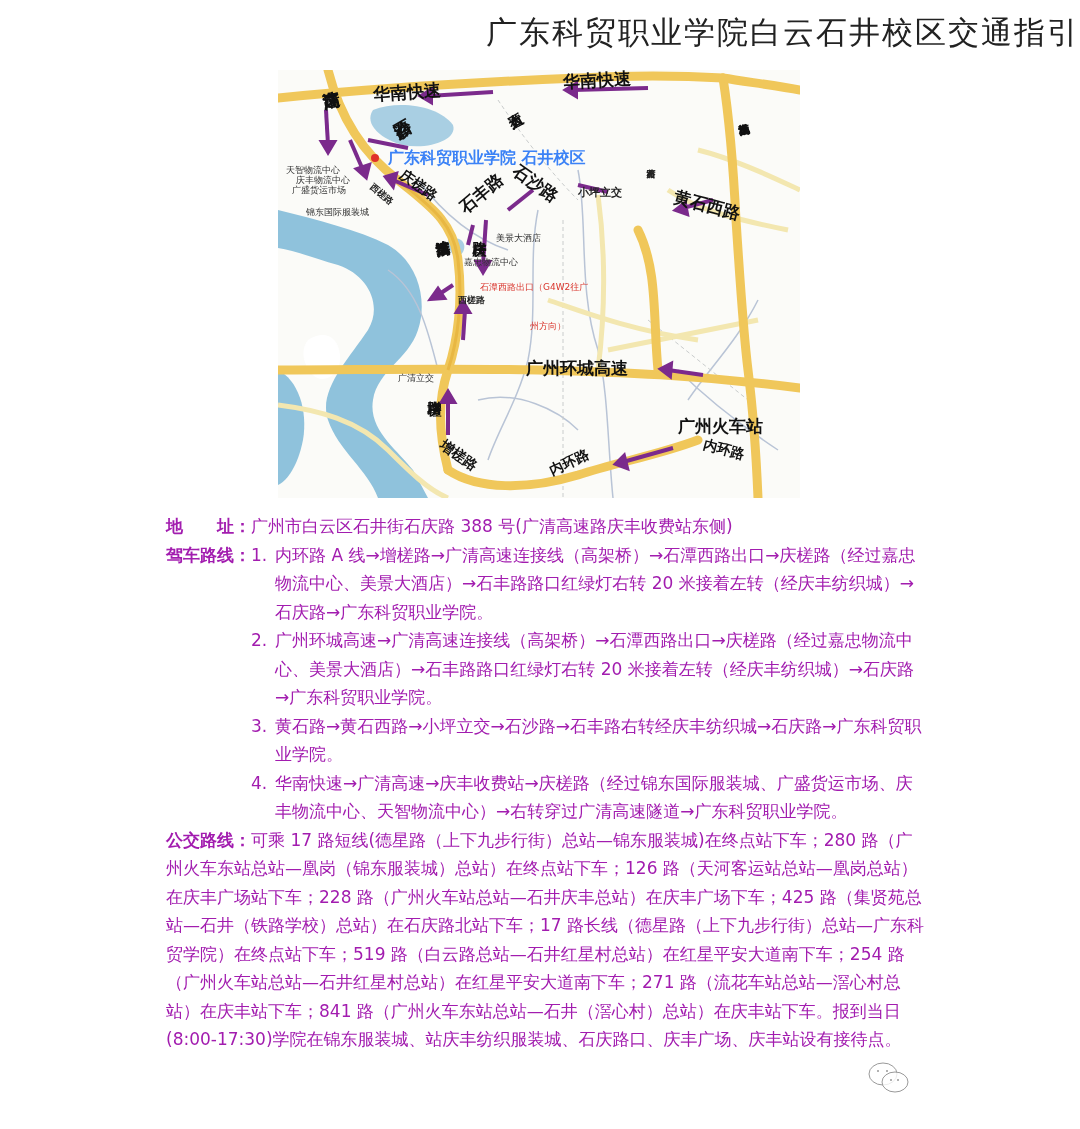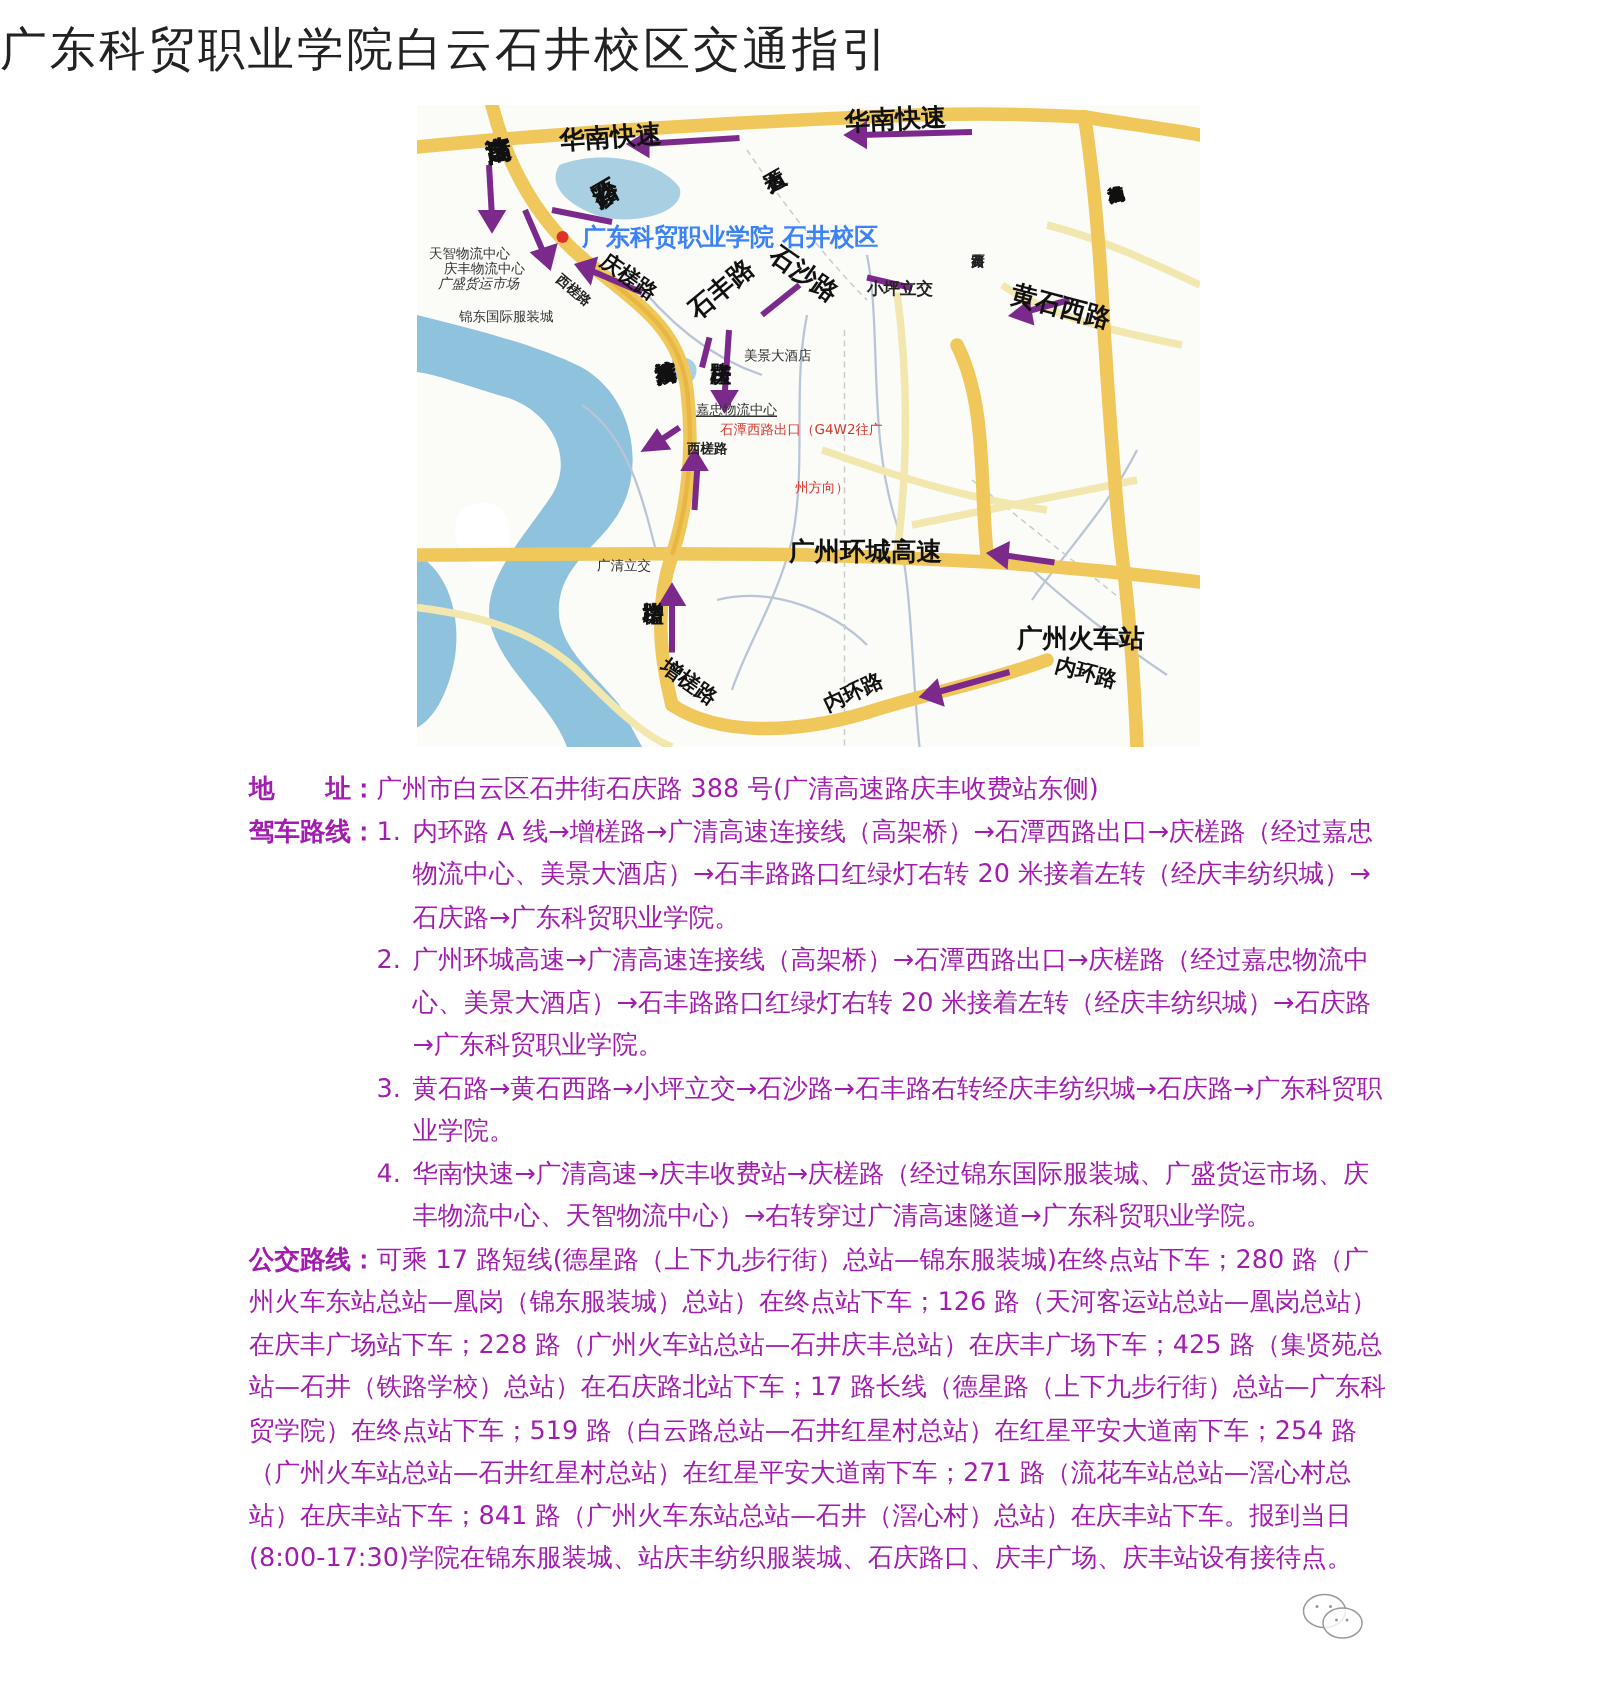--- a/index.html
+++ b/index.html
@@ -1,21 +1,21 @@
 <!DOCTYPE html>
 <html><head>
 <meta charset="utf-8">
 <style>
   html, body { margin:0; padding:0; }
   body {
     width:1080px; height:1129px; background:#ffffff; position:relative; overflow:hidden;
     font-family:"DejaVu Sans", "Liberation Sans", sans-serif; color:#1a1a1a;
   }
   .title {
-    position:absolute; left:0; top:12px; width:1080px; text-align:left;
+    position:absolute; left:0; top:12px; width:1080px; text-align:right;
     font-size:31px; letter-spacing:2px; color:#222; font-weight:normal;
   }
   .map {
     position:absolute; left:278px; top:70px; width:522px; height:428px;
     background:#fbfbf8; overflow:hidden;
   }
   .map svg { position:absolute; left:0; top:0; }
   .lbl { position:absolute; font-weight:bold; color:#111; white-space:nowrap; line-height:1; }
   .lbl.big { font-size:17px; }
   .lbl.mid { font-size:14px; }
@@ -133,25 +133,25 @@
   <div class="lbl big" style="left:178px;top:115px;transform:rotate(-40deg);">石丰路</div>
   <div class="lbl mid" style="left:120px;top:108px;transform:rotate(35deg);">庆槎路</div>
   <div class="lbl mid" style="left:195px;top:160px;writing-mode:vertical-rl;">庆槎路</div>
   <div class="lbl mid" style="left:155px;top:160px;writing-mode:vertical-rl;transform:rotate(-10deg);">广清高速连接线</div>
   <div class="lbl big" style="left:395px;top:127px;transform:rotate(15deg);">黄石西路</div>
   <div class="lbl small" style="left:300px;top:117px;font-weight:bold;font-size:11px;color:#222;">小坪立交</div>
   <div class="lbl small" style="left:368px;top:92px;writing-mode:vertical-rl;font-weight:bold;color:#222;">黄石路</div>
   <div class="lbl mid" style="left:457px;top:45px;writing-mode:vertical-rl;transform:rotate(-12deg);font-size:11px;">机场高速大道</div>
   <div class="lbl small" style="left:8px;top:96px;text-align:right;">天智物流中心</div>
   <div class="lbl small" style="left:18px;top:106px;">庆丰物流中心</div>
-  <div class="lbl small" style="left:14px;top:116px;font-style:italic;">广盛货运市场</div>
+  <div class="lbl small" style="left:14px;top:116px;">广盛货运市场</div>
   <div class="lbl small" style="left:28px;top:138px;">锦东国际服装城</div>
   <div class="lbl small" style="left:90px;top:120px;transform:rotate(40deg);font-weight:bold;color:#222;">西槎路</div>
   <div class="lbl small" style="left:218px;top:164px;">美景大酒店</div>
-  <div class="lbl small" style="left:186px;top:200px;text-decoration:underline;">嘉忠物流中心</div>
+  <div class="lbl small" style="left:186px;top:188px;">嘉忠物流中心</div>
   <div class="lbl redsm" style="left:186px;top:213px;">石潭西路出口（G4W2往广</div>
   <div class="lbl redsm" style="left:236px;top:222px;margin-top:30px;">州方向）</div>
   <div class="lbl small" style="left:180px;top:226px;font-weight:bold;color:#222;">西槎路</div>
   <div class="lbl small" style="left:120px;top:304px;">广清立交</div>
   <div class="lbl big" style="left:200px;top:290px;margin-left:48px;">广州环城高速</div>
   <div class="lbl mid" style="left:150px;top:320px;writing-mode:vertical-rl;">增槎路</div>
   <div class="lbl mid" style="left:160px;top:378px;transform:rotate(35deg);">增槎路</div>
   <div class="lbl mid" style="left:270px;top:385px;transform:rotate(-25deg);">内环路</div>
   <div class="lbl mid" style="left:425px;top:372px;transform:rotate(15deg);">内环路</div>
   <div class="lbl big" style="left:400px;top:348px;">广州火车站</div>

